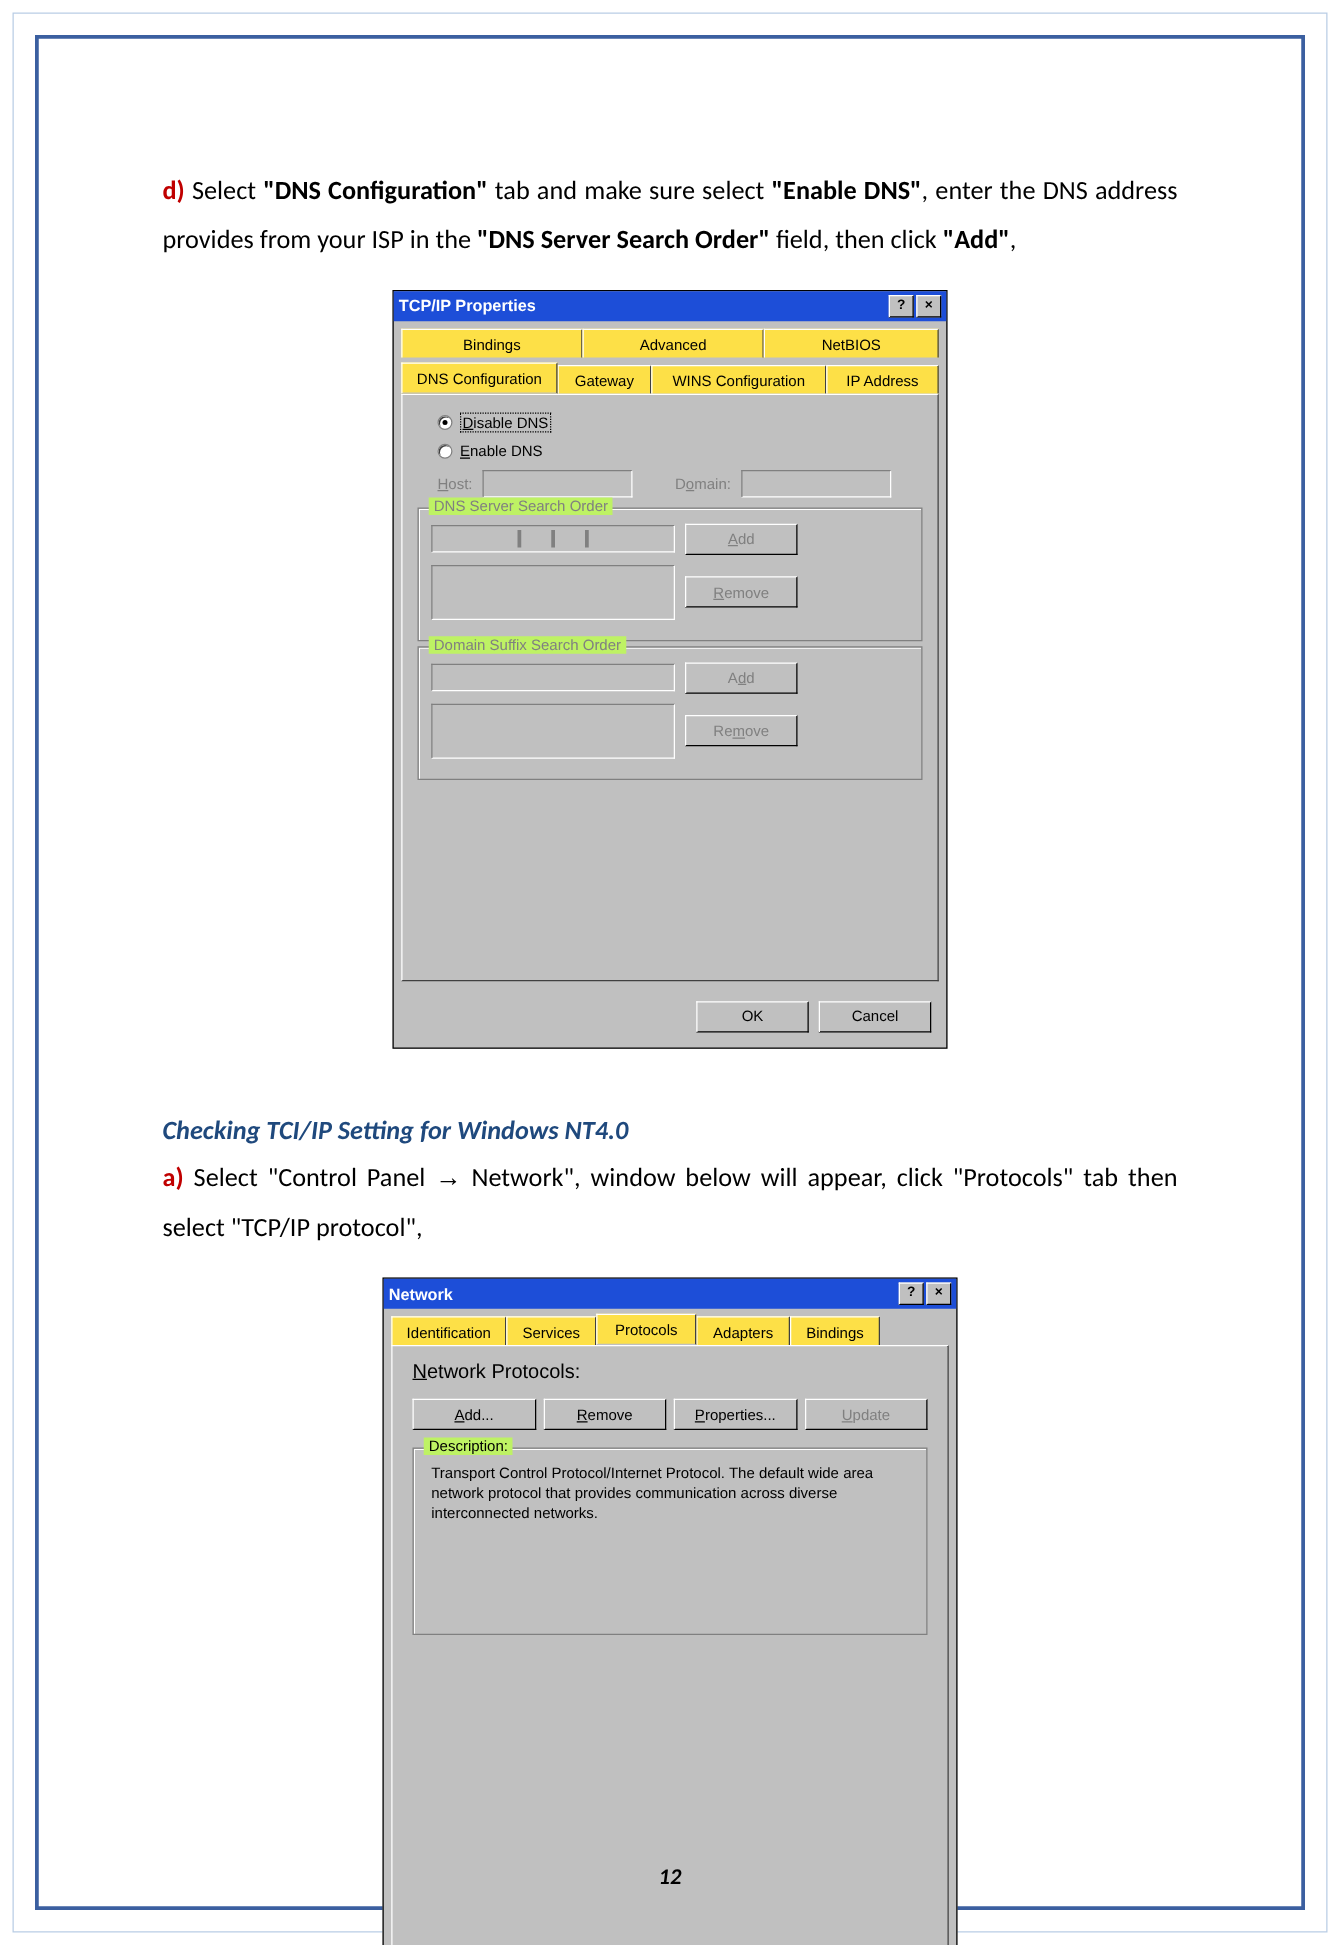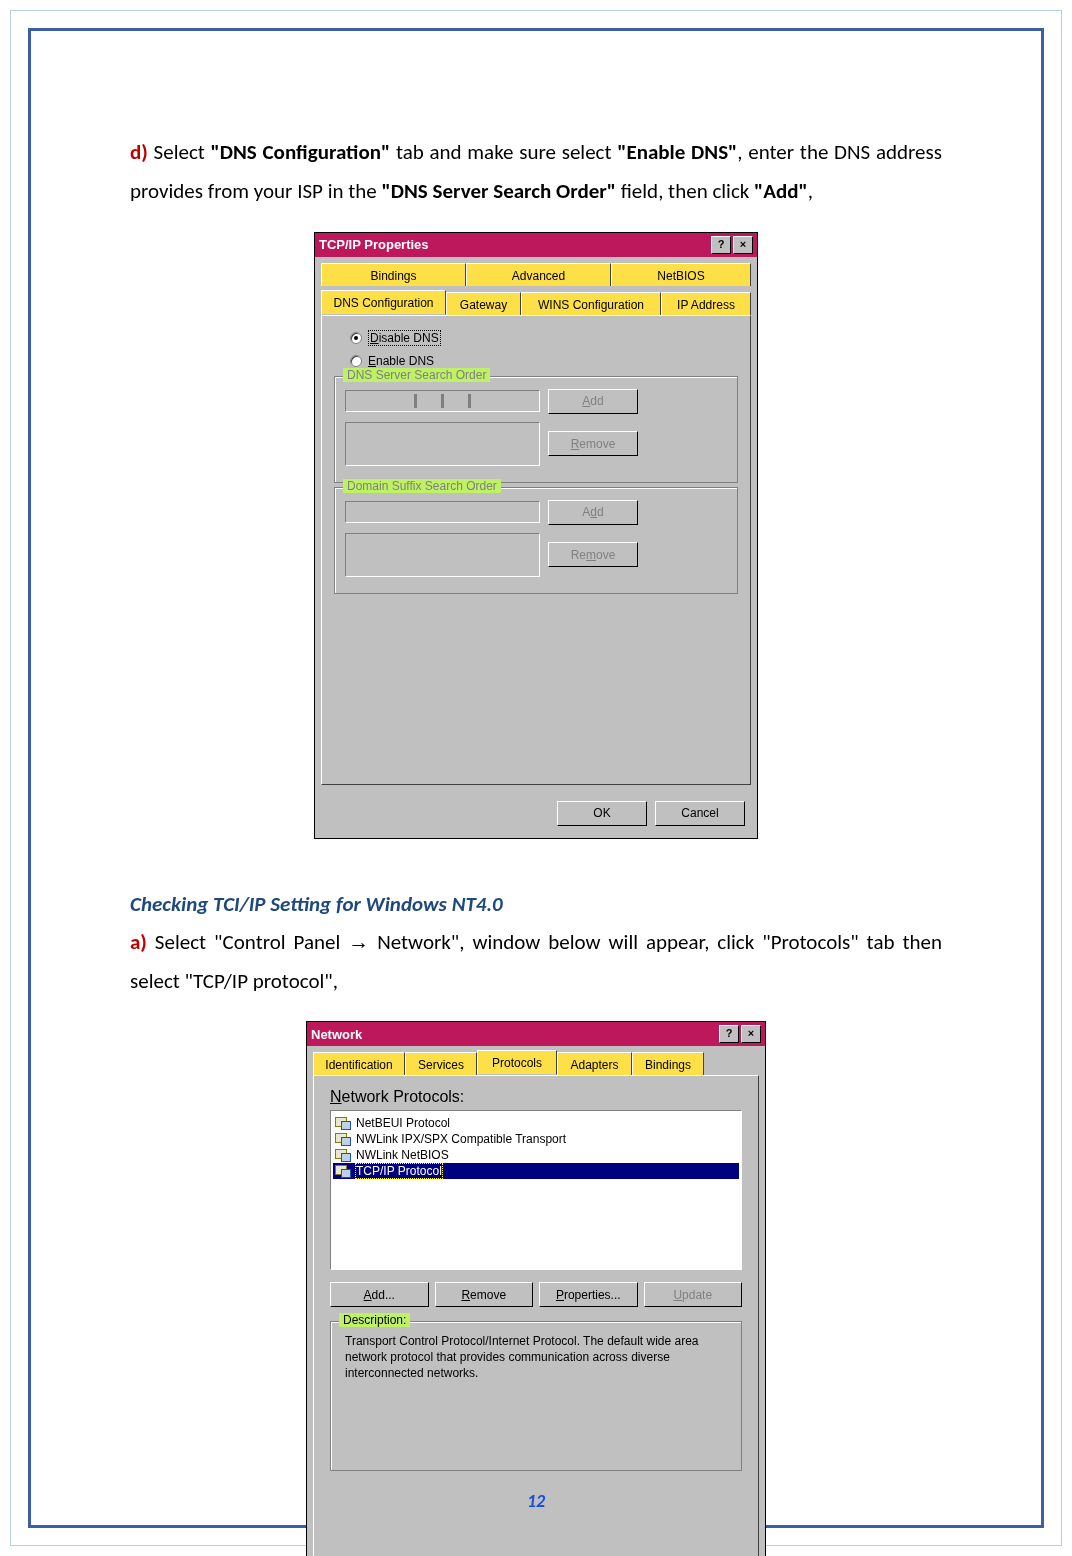--- a/index.html
+++ b/index.html
@@ -10,26 +10,26 @@
     background:#fff;
     position:relative;
   }
   .outer-border { position:absolute; inset:10px; border:1px solid #b9cde5; }
   .inner-border { position:absolute; inset:28px; border:3px solid #3b5fa0; }
   .content { position:absolute; left:130px; right:130px; top:112px; }
   .body-text { font-size:21px; line-height:1.85; color:#000; text-align:justify; }
   .red { color:#c00000; font-weight:bold; }
   .b { font-weight:bold; }
   .section-title { color:#1f497d; font-weight:bold; font-style:italic; font-size:21px; margin-top:52px; }
-  .page-num { position:absolute; bottom:44px; left:0; right:0; text-align:center; color:#1d4ed8; font-style:italic; font-weight:bold; font-size:18px; }
+  .page-num { position:absolute; bottom:44px; left:0; right:0; text-align:center; color:#000000; font-style:italic; font-weight:bold; font-size:18px; }
   .arrow { font-family: Arial, sans-serif; }
 
   
   .dlg { margin:10px auto 0; background:#c0c0c0; border:1px solid #000; position:relative; font-family:"MS Sans Serif", Tahoma, sans-serif; }
-  .titlebar { background:#be185d; color:#fff; height:24px; display:flex; align-items:center; padding:0 4px; font-weight:bold; font-size:13px; }
+  .titlebar { background:#1d4ed8; color:#fff; height:24px; display:flex; align-items:center; padding:0 4px; font-weight:bold; font-size:13px; }
   .titlebar .spacer { flex:1; }
   .tbtn { width:20px; height:18px; background:#c0c0c0; border-top:1px solid #fff; border-left:1px solid #fff; border-right:1px solid #000; border-bottom:1px solid #000; font-size:11px; text-align:center; line-height:15px; color:#000; font-weight:bold; margin-left:2px; }
   .tab-row { position:relative; height:25px; margin:4px 6px 0 6px; }
   .tab { position:absolute; top:2px; height:23px; border-top:1px solid #fff; border-left:1px solid #fff; border-right:1px solid #404040; background:#fde047; font-size:12px; text-align:center; padding-top:5px; }
   .tab.front { top:0; height:25px; border-bottom:1px solid #c0c0c0; z-index:3; }
   .tab-panel { margin:0 6px 6px 6px; border-top:1px solid #fff; border-left:1px solid #fff; border-right:1px solid #404040; border-bottom:1px solid #404040; background:#c0c0c0; position:relative; }
   .radio { display:flex; align-items:center; gap:6px; font-size:12px; }
   .radio .dot { width:12px; height:12px; border-radius:50%; background:#fff; border:1px solid #808080; box-shadow:inset -1px -1px 0 #fff, inset 1px 1px 0 #404040; position:relative; }
   .radio.checked .dot::after { content:""; position:absolute; inset:3px; background:#000; border-radius:50%; }
   .focusbox { border:1px dotted #000; padding:0 1px; }
@@ -119,20 +119,29 @@
         <div class="radio checked">
           <span class="dot"></span>
           <span class="focusbox"><span class="u">D</span><span>isable DNS</span></span>
         </div>
         <div class="radio">
           <span class="dot"></span>
           <span><span class="u">E</span>nable DNS</span>
         </div>
       </div>
 
+      <div style="padding:0 18px 0 28px">
+        <div class="line">
+          <span class="gray-label"><span class="u">H</span>ost:</span>
+          <div class="field" style="width:120px"></div>
+          <span style="width:18px"></span>
+          <span class="gray-label">D<span class="u">o</span>main:</span>
+          <div class="field" style="width:120px"></div>
+        </div>
+      </div>
 
       <div class="group">
         <div class="group-title">DNS Server Search Order</div>
         <div class="line">
           <div class="field ip-field" style="width:195px">
             <span class="ip-sep"></span>
               <span class="ip-sep"></span>
               <span class="ip-sep"></span>
           </div>
           <div class="btn wide disabled">
@@ -190,38 +199,20 @@
     </div>
     <div class="tab-row">
       <div class="tab">Identification</div>
       <div class="tab">Services</div>
       <div class="tab front">Protocols</div>
       <div class="tab">Adapters</div>
       <div class="tab">Bindings</div>
     </div>
     <div class="tab-panel">
       <div class="label"><span class="u">N</span>etwork Protocols:</div>
-      <div class="field-white listbox">
-        <div class="proto-item">
-            <span class="proto-icon"></span>
-            <span class="txt">NetBEUI Protocol</span>
-          </div>
-        <div class="proto-item">
-            <span class="proto-icon"></span>
-            <span class="txt">NWLink IPX/SPX Compatible Transport</span>
-          </div>
-        <div class="proto-item">
-            <span class="proto-icon"></span>
-            <span class="txt">NWLink NetBIOS</span>
-          </div>
-        <div class="proto-item sel">
-            <span class="proto-icon"></span>
-            <span class="txt">TCP/IP Protocol</span>
-          </div>
-      </div>
       <div class="btnrow">
         <div class="btn"><span class="u">A</span>dd...</div>
         <div class="btn"><span class="u">R</span>emove</div>
         <div class="btn"><span class="u">P</span>roperties...</div>
         <div class="btn disabled"><span class="u">U</span>pdate</div>
       </div>
       <div class="group desc-group">
         <div class="group-title" style="color:#000">Description:</div>
         <div class="desc-text">Transport Control Protocol/Internet Protocol. The default wide area network protocol that provides communication across diverse interconnected networks.</div>
       </div>

